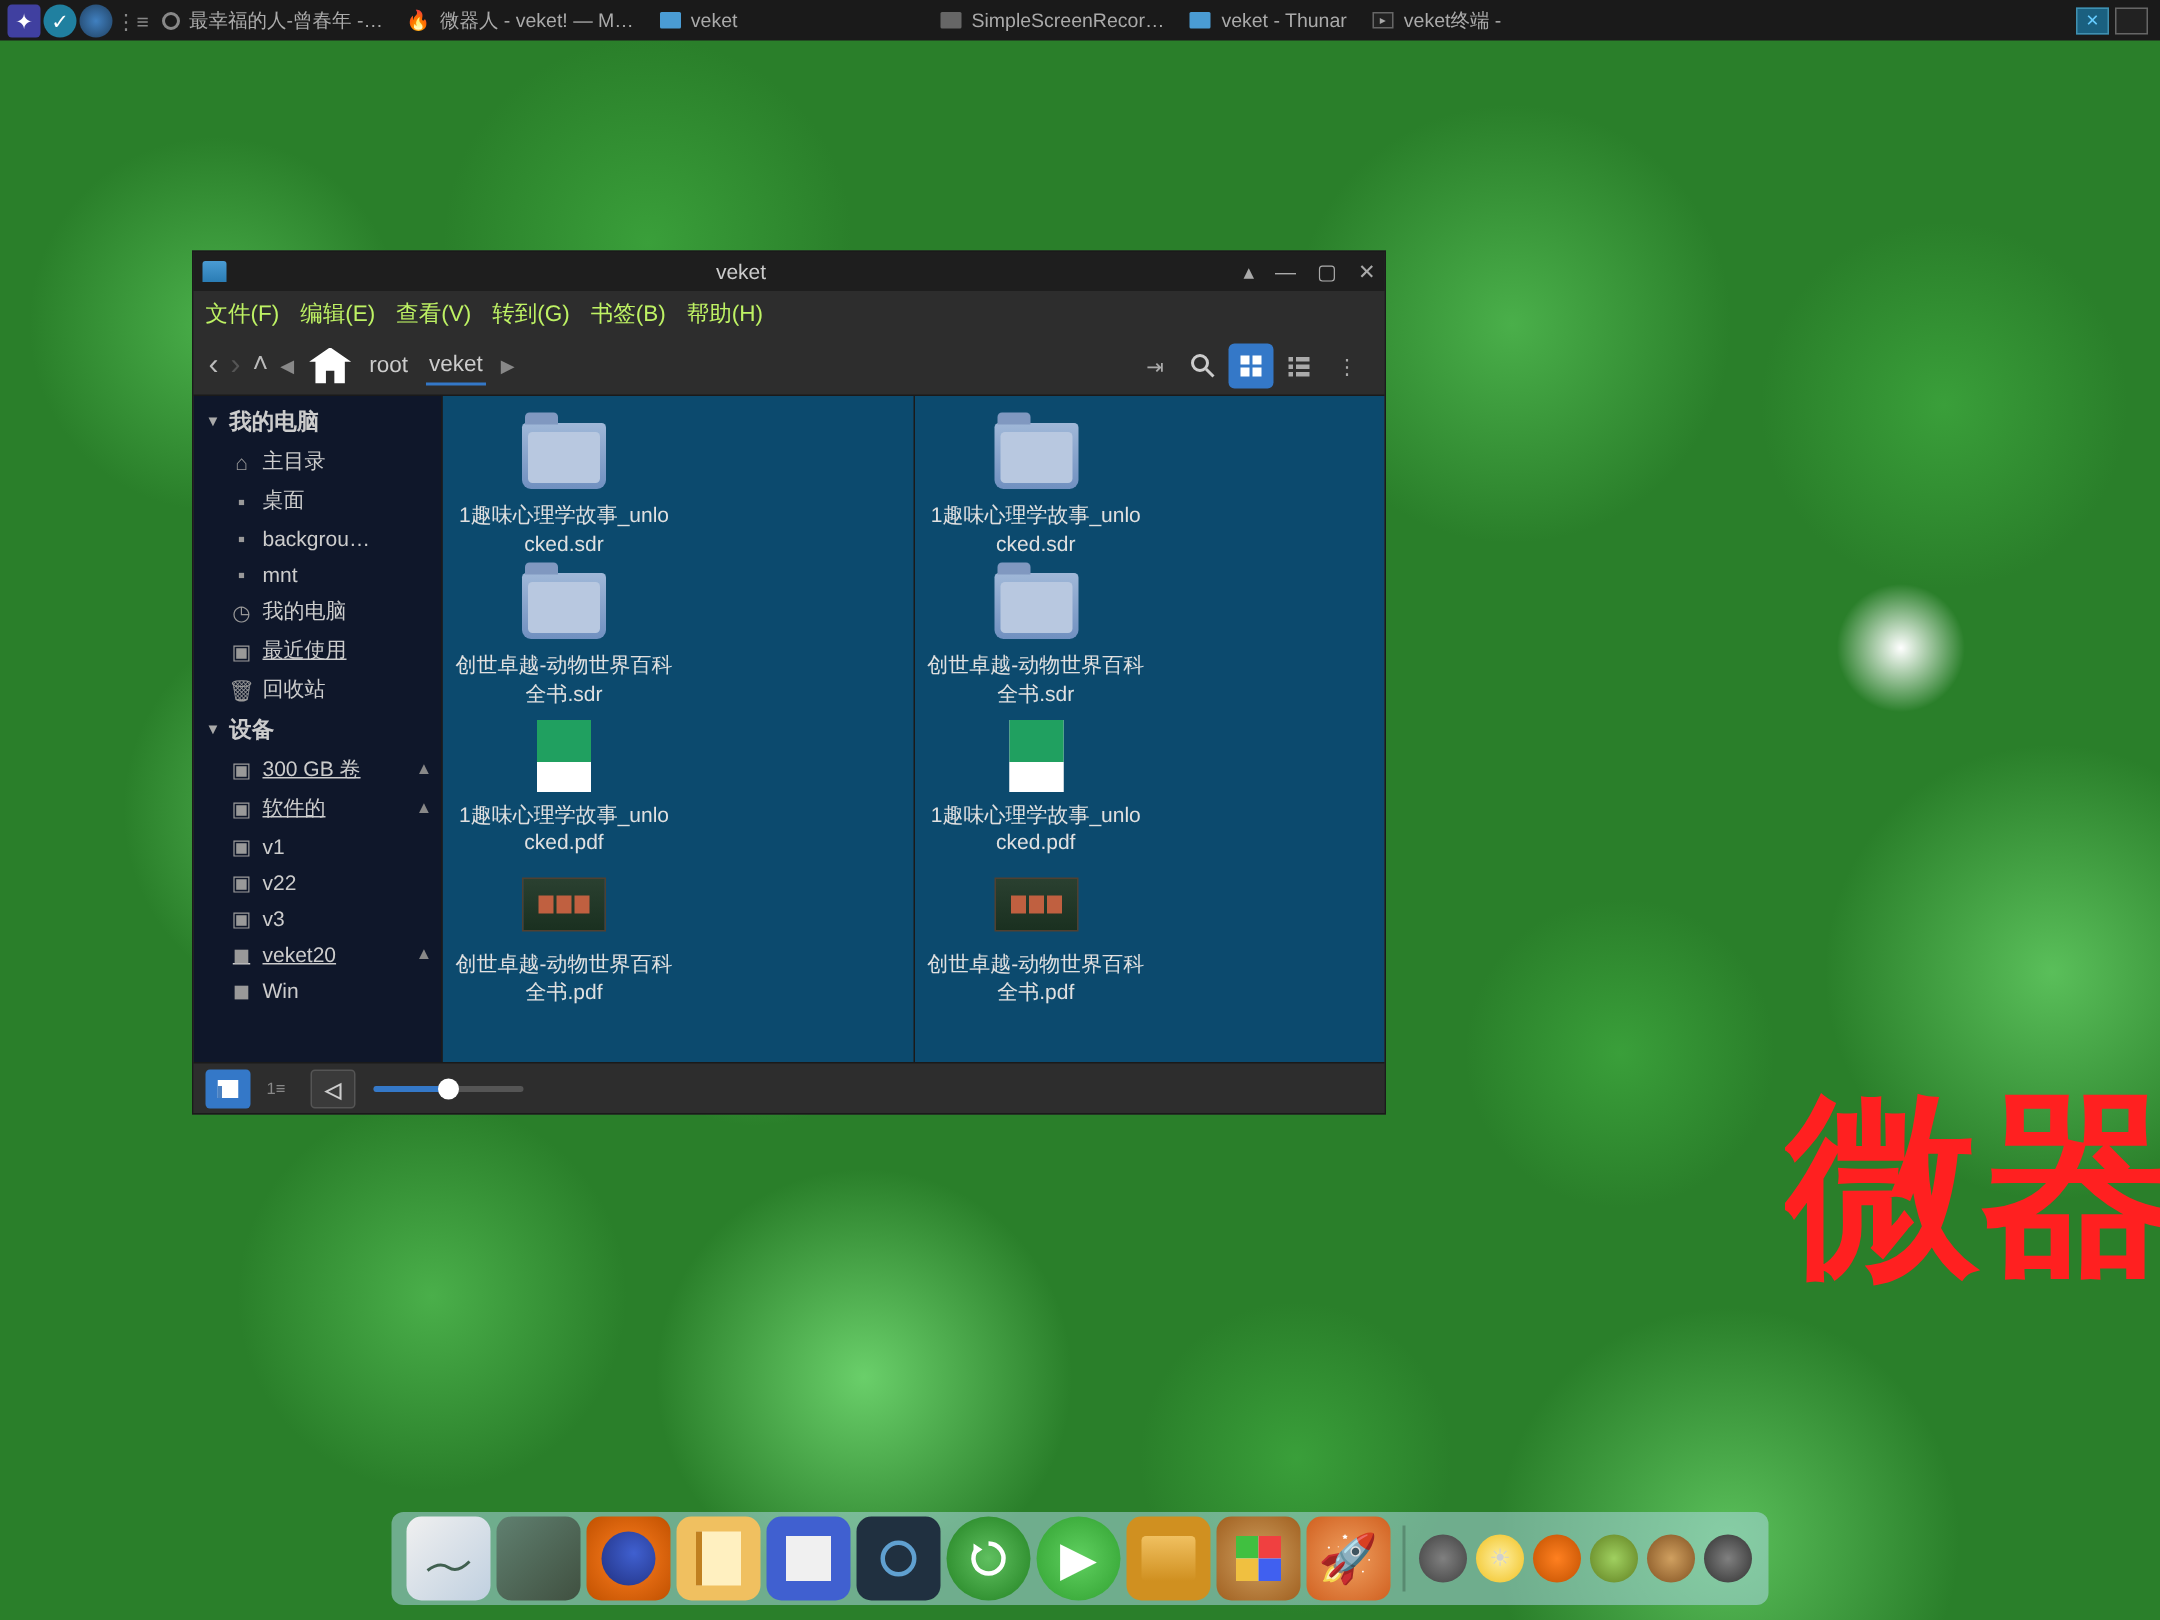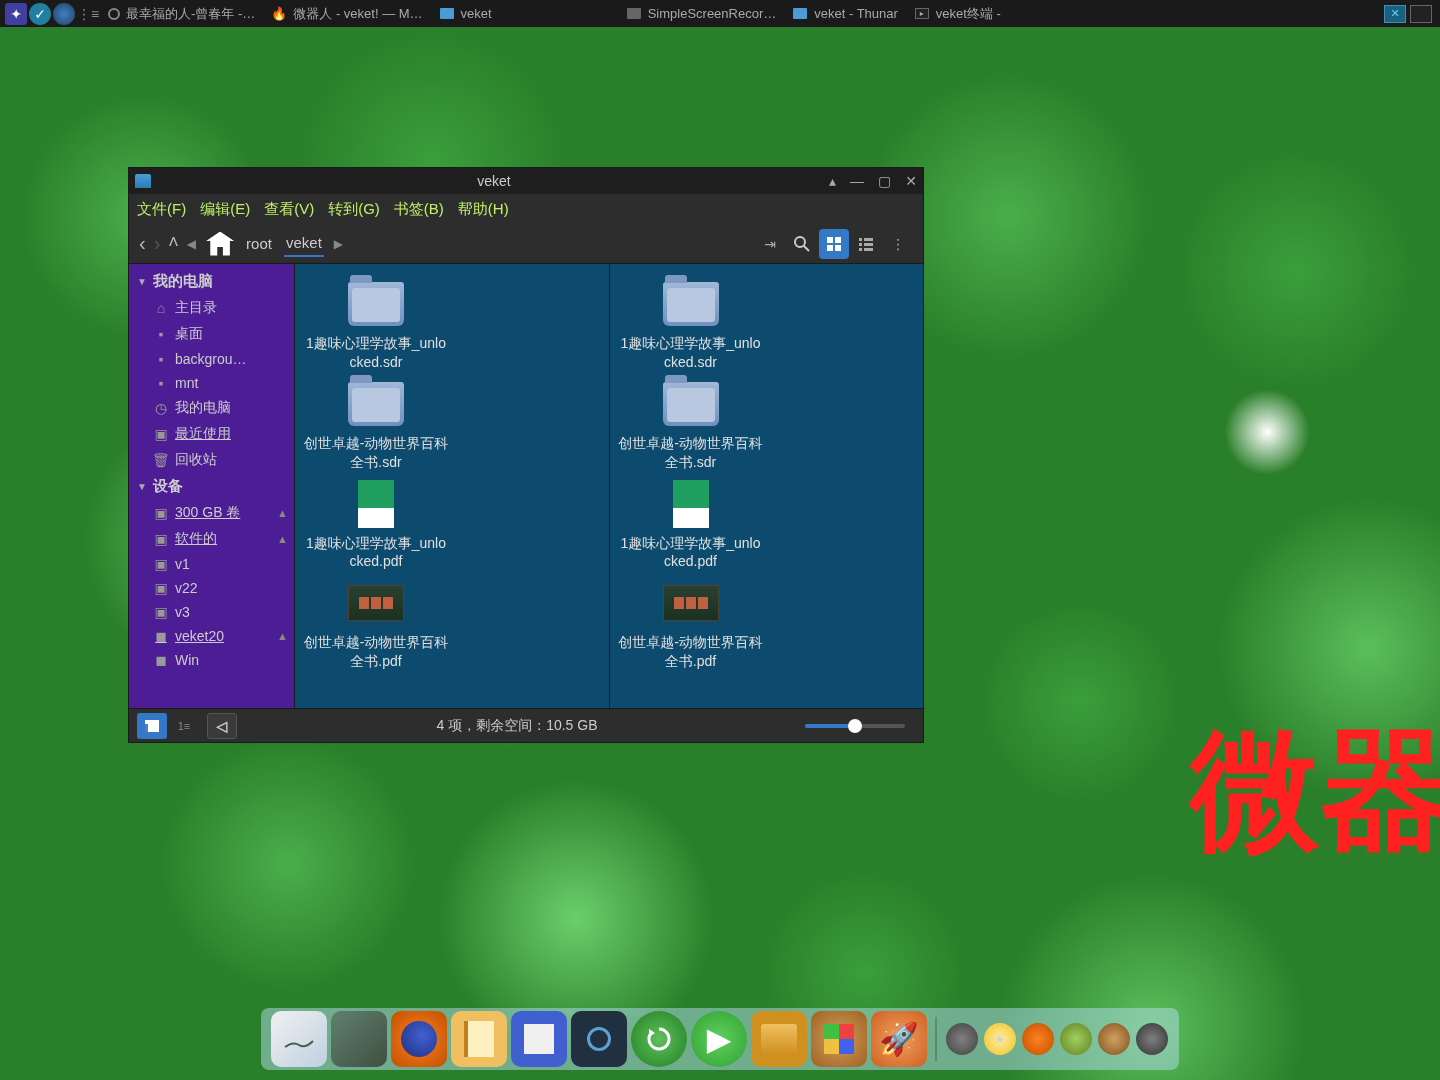--- a/index.html
+++ b/index.html
@@ -254,21 +254,21 @@
     .fm-body {
       flex: 1;
       display: flex;
       overflow: hidden;
       background: #2d2d2d;
     }
 
     
     .fm-sidebar {
       width: 166px;
-      background: #4c1d95;
+      background: #0f172a;
       border-right: 1px solid #1a1a1a;
       overflow-y: auto;
       padding-top: 4px;
       position: relative;
     }
     .fm-sidebar::-webkit-scrollbar { width: 8px; }
     .fm-sidebar::-webkit-scrollbar-track { background: #222; }
     .fm-sidebar::-webkit-scrollbar-thumb { background: #555; border-radius: 4px; }
     
     .sb-header {
@@ -707,21 +707,20 @@
 
   <div class="fm-statusbar">
     <div class="sb-btn active">
       <svg width="14" height="12" viewBox="0 0 14 12">
           <rect x="0" y="0" width="14" height="12" fill="#fff"></rect>
           <rect x="0" y="4" width="3" height="8" fill="#4a80c0"></rect>
         </svg>
     </div>
     <div class="sb-btn" style="color:#888;font-size:11px;">1≡</div>
     <div class="sb-btn boxed" style="color:#ccc;font-weight:bold;">◁</div>
-    <div class="status-text">4 项，剩余空间：10.5 GB</div>
     <div class="zoom-slider"></div>
   </div>
 </div>
 
 <div class="dock">
   <div class="dock-item gradient1">
       <svg width="36" height="36" viewBox="0 0 36 36">
         <path d="M4 26 Q12 20 18 24 T32 20" stroke="#406050" stroke-width="2" fill="none"></path>
       </svg>
     </div>

